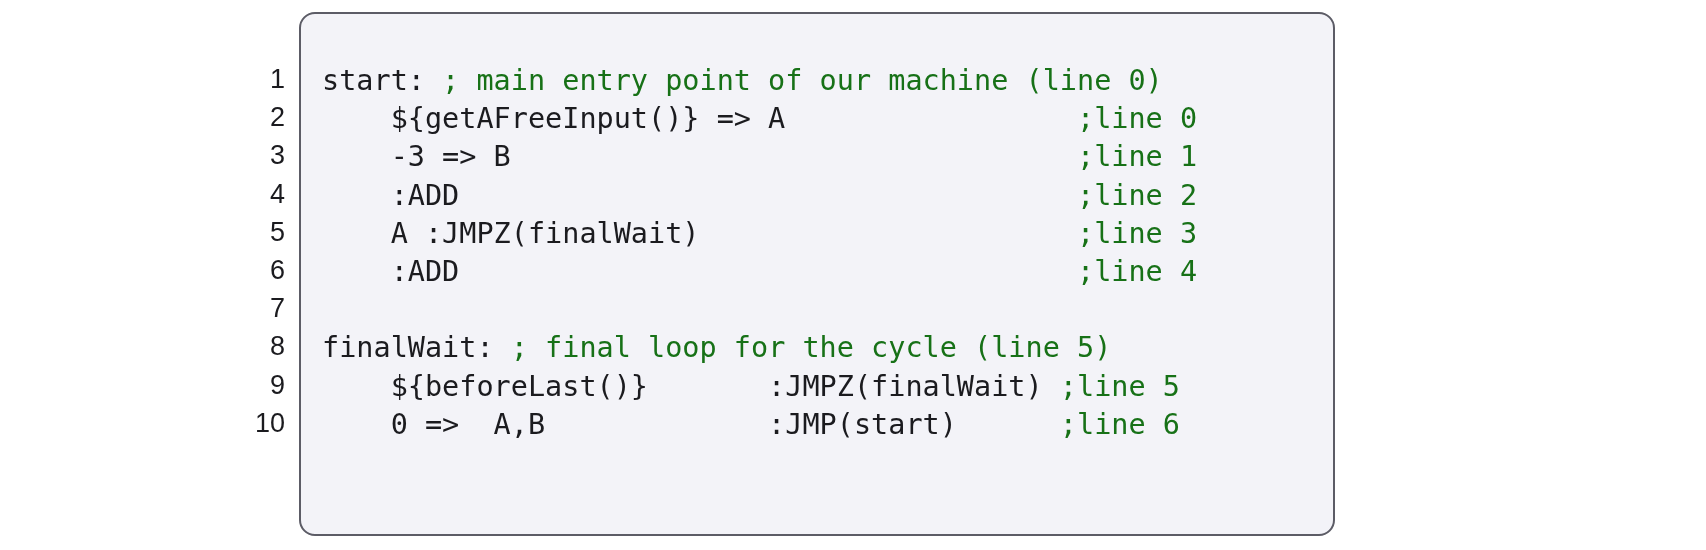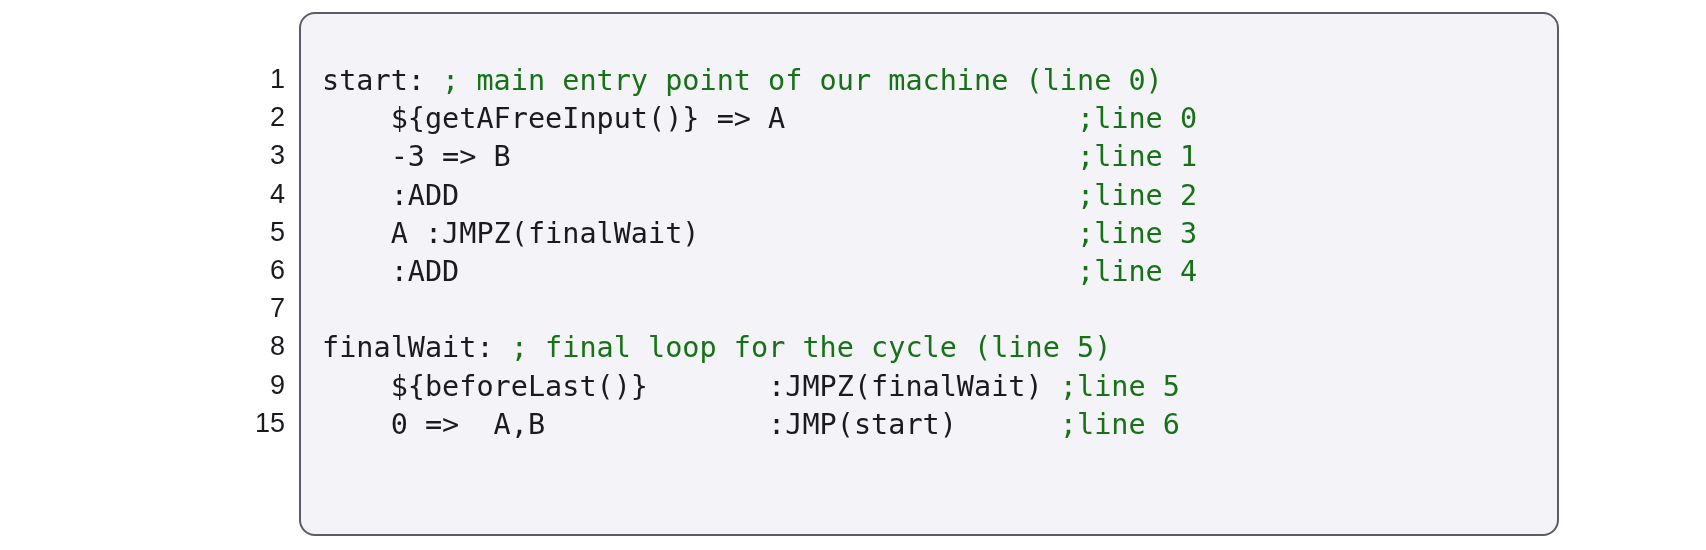--- a/index.html
+++ b/index.html
@@ -48,21 +48,21 @@
     display: block;
     height: 38.2px;
     padding-right: 14px;
     box-sizing: border-box;
     white-space: pre;
   }
 
   
   .code-panel {
     flex: 0 0 auto;
-    width: 1260px;
+    width: 1036px;
     height: 524px;
     box-sizing: border-box;
     background: #f3f3f8;
     border: 2px solid #15803d;
     border-radius: 16px;
     overflow: hidden;
     position: relative;
   }
 
   .code-body {
@@ -92,21 +92,21 @@
     <div class="gutter" style="color: rgb(27, 27, 31);">
         <span class="ln">1</span>
         <span class="ln">2</span>
         <span class="ln">3</span>
         <span class="ln">4</span>
         <span class="ln">5</span>
         <span class="ln">6</span>
         <span class="ln">7</span>
         <span class="ln">8</span>
         <span class="ln">9</span>
-        <span class="ln">15</span>
+        <span class="ln">10</span>
       </div>
 
     <div class="code-panel" style="background: rgb(243, 243, 248); border-color: rgb(92, 92, 102);">
       <div class="code-body" style="color: rgb(27, 27, 31);"><span class="code-line"><span class="tok-src">start: </span><span class="tok-cmt" style="color: rgb(23, 113, 23);">; main entry point of our machine (line 0)</span></span><span class="code-line"><span class="tok-src">    ${getAFreeInput()} =&gt; A                 </span><span class="tok-cmt" style="color: rgb(23, 113, 23);">;line 0</span></span><span class="code-line"><span class="tok-src">    -3 =&gt; B                                 </span><span class="tok-cmt" style="color: rgb(23, 113, 23);">;line 1</span></span><span class="code-line"><span class="tok-src">    :ADD                                    </span><span class="tok-cmt" style="color: rgb(23, 113, 23);">;line 2</span></span><span class="code-line"><span class="tok-src">    A :JMPZ(finalWait)                      </span><span class="tok-cmt" style="color: rgb(23, 113, 23);">;line 3</span></span><span class="code-line"><span class="tok-src">    :ADD                                    </span><span class="tok-cmt" style="color: rgb(23, 113, 23);">;line 4</span></span><span class="code-line">&nbsp;</span><span class="code-line"><span class="tok-src">finalWait: </span><span class="tok-cmt" style="color: rgb(23, 113, 23);">; final loop for the cycle (line 5)</span></span><span class="code-line"><span class="tok-src">    ${beforeLast()}       :JMPZ(finalWait) </span><span class="tok-cmt" style="color: rgb(23, 113, 23);">;line 5</span></span><span class="code-line"><span class="tok-src">    0 =&gt;  A,B             :JMP(start)      </span><span class="tok-cmt" style="color: rgb(23, 113, 23);">;line 6</span></span></div>
     </div>
 
   </div>
 
 </div>
 

